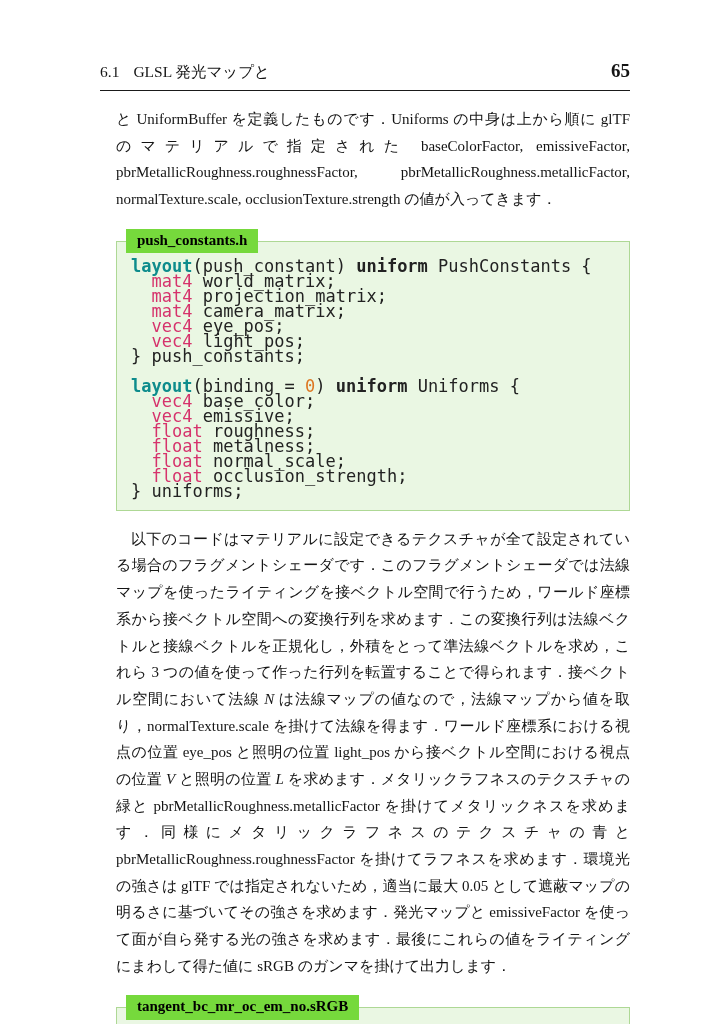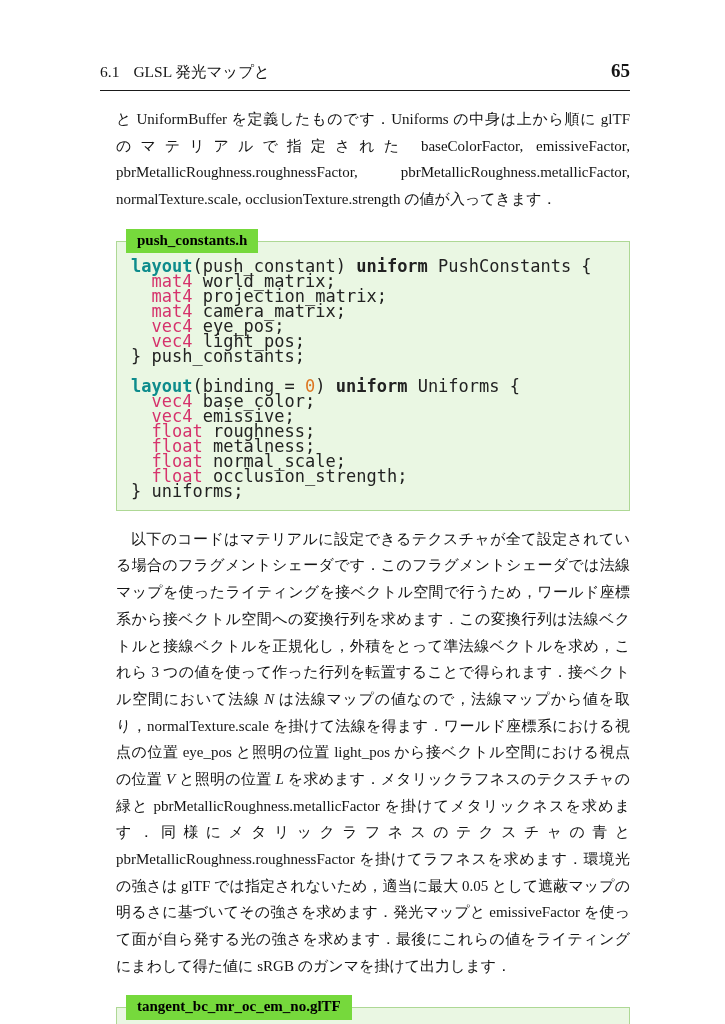--- a/index.html
+++ b/index.html
@@ -59,18 +59,18 @@
     <p class="para"><span class="tok-pl">と UniformBuffer を定義したものです．Uniforms の中身は上から順に glTF のマテリアルで指定された baseColorFactor, emissiveFactor, pbrMetallicRoughness.roughnessFactor, pbrMetallicRoughness.metallicFactor, normalTexture.scale, occlusionTexture.strength の値が入ってきます．</span></p>
 
     <section class="code-wrap">
       <div class="code-label">push_constants.h</div>
       <pre class="code-box"><div class="code-line"><span class="tok-kw">layout</span><span class="tok-pl">(push_constant) </span><span class="tok-b">uniform</span><span class="tok-pl"> PushConstants {</span></div><div class="code-line"><span class="tok-pl">  </span><span class="tok-typ">mat4</span><span class="tok-pl"> world_matrix;</span></div><div class="code-line"><span class="tok-pl">  </span><span class="tok-typ">mat4</span><span class="tok-pl"> projection_matrix;</span></div><div class="code-line"><span class="tok-pl">  </span><span class="tok-typ">mat4</span><span class="tok-pl"> camera_matrix;</span></div><div class="code-line"><span class="tok-pl">  </span><span class="tok-typ">vec4</span><span class="tok-pl"> eye_pos;</span></div><div class="code-line"><span class="tok-pl">  </span><span class="tok-typ">vec4</span><span class="tok-pl"> light_pos;</span></div><div class="code-line"><span class="tok-pl">} push_constants;</span></div><div class="code-line">&nbsp;</div><div class="code-line"><span class="tok-kw">layout</span><span class="tok-pl">(binding = </span><span class="tok-num">0</span><span class="tok-pl">) </span><span class="tok-b">uniform</span><span class="tok-pl"> Uniforms {</span></div><div class="code-line"><span class="tok-pl">  </span><span class="tok-typ">vec4</span><span class="tok-pl"> base_color;</span></div><div class="code-line"><span class="tok-pl">  </span><span class="tok-typ">vec4</span><span class="tok-pl"> emissive;</span></div><div class="code-line"><span class="tok-pl">  </span><span class="tok-typ">float</span><span class="tok-pl"> roughness;</span></div><div class="code-line"><span class="tok-pl">  </span><span class="tok-typ">float</span><span class="tok-pl"> metalness;</span></div><div class="code-line"><span class="tok-pl">  </span><span class="tok-typ">float</span><span class="tok-pl"> normal_scale;</span></div><div class="code-line"><span class="tok-pl">  </span><span class="tok-typ">float</span><span class="tok-pl"> occlusion_strength;</span></div><div class="code-line"><span class="tok-pl">} uniforms;</span></div></pre>
     </section>
 
     <p class="para indent"><span class="tok-pl">以下のコードはマテリアルに設定できるテクスチャが全て設定されている場合のフラグメントシェーダです．このフラグメントシェーダでは法線マップを使ったライティングを接ベクトル空間で行うため，ワールド座標系から接ベクトル空間への変換行列を求めます．この変換行列は法線ベクトルと接線ベクトルを正規化し，外積をとって準法線ベクトルを求め，これら 3 つの値を使って作った行列を転置することで得られます．接ベクトル空間において法線 </span><span class="tok-mi">N</span><span class="tok-pl"> は法線マップの値なので，法線マップから値を取り，normalTexture.scale を掛けて法線を得ます．ワールド座標系における視点の位置 eye_pos と照明の位置 light_pos から接ベクトル空間における視点の位置 </span><span class="tok-mi">V</span><span class="tok-pl"> と照明の位置 </span><span class="tok-mi">L</span><span class="tok-pl"> を求めます．メタリックラフネスのテクスチャの緑と pbrMetallicRoughness.metallicFactor を掛けてメタリックネスを求めます．同様にメタリックラフネスのテクスチャの青と pbrMetallicRoughness.roughnessFactor を掛けてラフネスを求めます．環境光の強さは glTF では指定されないため，適当に最大 0.05 として遮蔽マップの明るさに基づいてその強さを求めます．発光マップと emissiveFactor を使って面が自ら発する光の強さを求めます．最後にこれらの値をライティングにまわして得た値に sRGB のガンマを掛けて出力します．</span></p>
 
     <section class="code-wrap">
-      <div class="code-label">tangent_bc_mr_oc_em_no.glTF</div>
+      <div class="code-label">tangent_bc_mr_oc_em_no.sRGB</div>
       <pre class="code-box"><div class="code-line"><span class="tok-dir">#version 450</span></div></pre>
     </section>
 
   </div>
 </div>
 
 </body></html>

